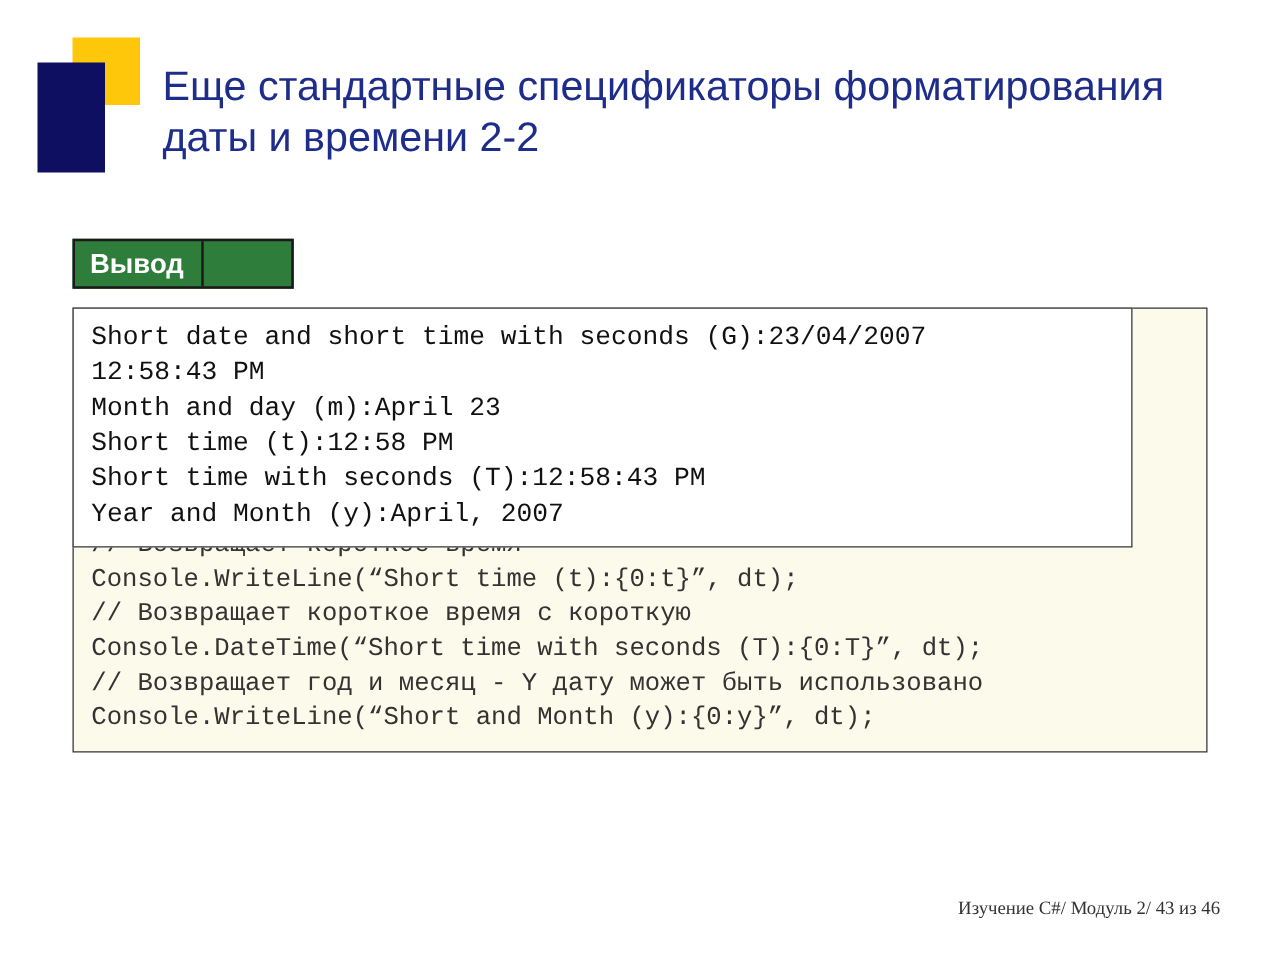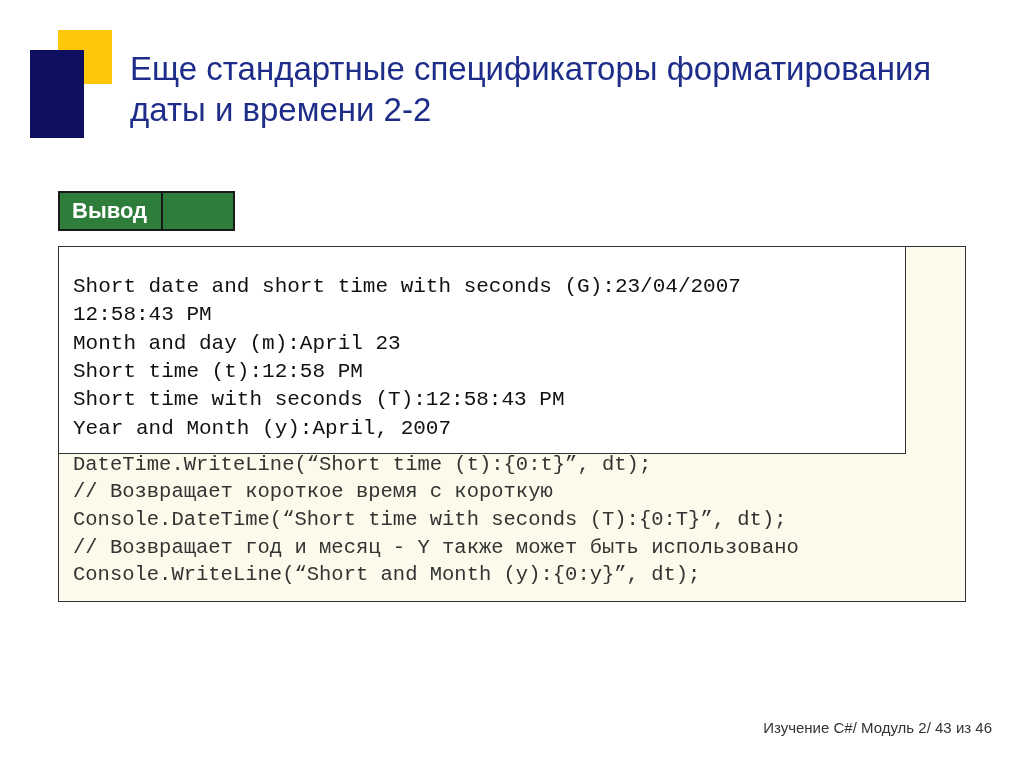--- a/index.html
+++ b/index.html
@@ -71,33 +71,34 @@
     color: #333;
     white-space: pre-wrap;
   }
   
   .output {
     position: absolute;
     left: 58px; top: 246px;
     width: 848px;
     border: 1px solid #333;
     background: #ffffff;
-    padding: 26px 14px 10px 14px;
+    padding: 10px 14px 10px 14px;
     font-family: "Courier New", monospace;
     font-size: 21px;
     line-height: 1.35;
     color: #111;
     white-space: pre-wrap;
   }
   
   .footer {
     position: absolute;
-    right: 32px; bottom: 32px;
+    right: 48px; bottom: 32px;
     font-size: 15px;
     color: #333;
+    font-family: Liberation Serif, serif;
   }
 </style>
 </head>
 <body>
 
 <div class="slide">
 
   <div class="ornament-yellow"></div>
   <div class="ornament-blue"></div>
 
@@ -108,24 +109,24 @@
     <div class="badge-empty"></div>
   </div>
 
   <div class="codeblock"><span>DateTime dt = DateTime.Now;</span>
 <span>// Возвращает короткую дату и короткое время с секундами</span>
 <span>Console.WriteLine(“Short date and short time with seconds</span>
 <span>(G):{0:G}”, dt);</span>
 <span>// Возвращает месяц и день - M также может быть использовано</span>
 <span>Console.WriteLine(“Month and day (m):{0:m}”, dt);</span>
 <span>// Возвращает короткое время</span>
-<span>DateTime.WriteLine(“Short time (t):{0:t}”, dt);</span>
+<span>Console.WriteLine(“Short time (t):{0:t}”, dt);</span>
 <span>// Возвращает короткое время с короткую</span>
 <span>Console.DateTime(“Short time with seconds (T):{0:T}”, dt);</span>
-<span>// Возвращает год и месяц - Y также может быть использовано</span>
+<span>// Возвращает год и месяц - Y дату может быть использовано</span>
 <span>Console.WriteLine(“Short and Month (y):{0:y}”, dt);</span></div>
 
   <div class="output"><span>Short date and short time with seconds (G):23/04/2007</span>
 <span>12:58:43 PM</span>
 <span>Month and day (m):April 23</span>
 <span>Short time (t):12:58 PM</span>
 <span>Short time with seconds (T):12:58:43 PM</span>
 <span>Year and Month (y):April, 2007</span></div>
 
   <div class="footer">

